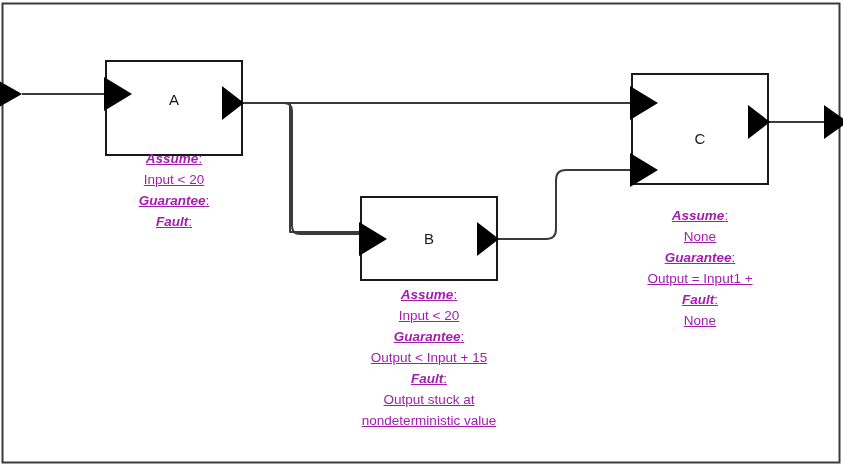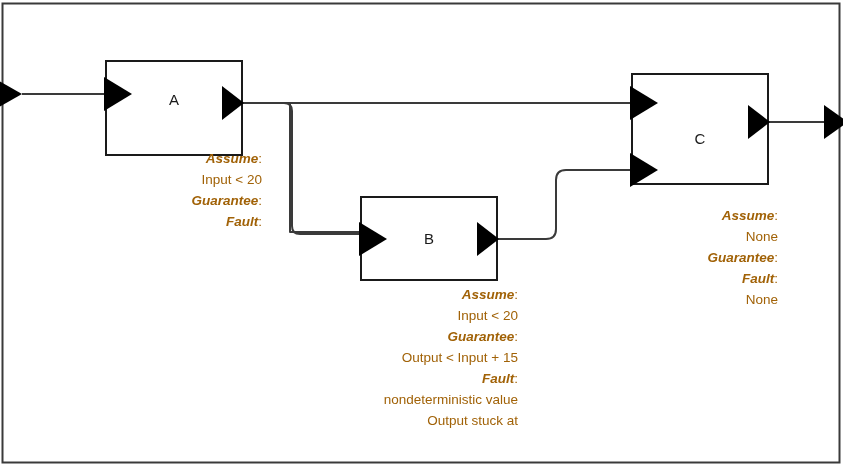--- a/index.html
+++ b/index.html
@@ -27,24 +27,25 @@
   .block-label {
     position: absolute;
     font-size: 15px;
     color: #1a1a1a;
     text-align: center;
     line-height: 1;
     white-space: nowrap;
   }
   .contract {
     position: absolute;
-    text-align: right;
+    text-align: center;
     font-size: 13.5px;
     line-height: 21px;
-    color: #a16207;
+    color: #a21caf;
+    text-decoration: underline;
   }
   .contract .k {
     font-weight: bold;
     font-style: italic;
   }
   .contract .v {
     font-weight: normal;
     font-style: normal;
   }
   .contract .row {
@@ -121,31 +122,32 @@
       <span class="k">Assume</span><span class="v">:</span>
     </div>
     <div class="row v">Input &lt; 20</div>
     <div class="row">
       <span class="k">Guarantee</span><span class="v">:</span>
     </div>
     <div class="row v">Output &lt; Input + 15</div>
     <div class="row">
       <span class="k">Fault</span><span class="v">:</span>
     </div>
+    <div class="row v">Output stuck at</div>
     <div class="row v">nondeterministic value</div>
-    <div class="row v">Output stuck at</div>
   </div>
 
   <div class="contract" style="left:622px; top:205px; width:156px;">
     <div class="row">
       <span class="k">Assume</span><span class="v">:</span>
     </div>
     <div class="row v">None</div>
     <div class="row">
       <span class="k">Guarantee</span><span class="v">:</span>
     </div>
+    <div class="row v">Output = Input1 +</div>
     <div class="row">
       <span class="k">Fault</span><span class="v">:</span>
     </div>
     <div class="row v">None</div>
   </div>
 
 </div>
 
 </body></html>

